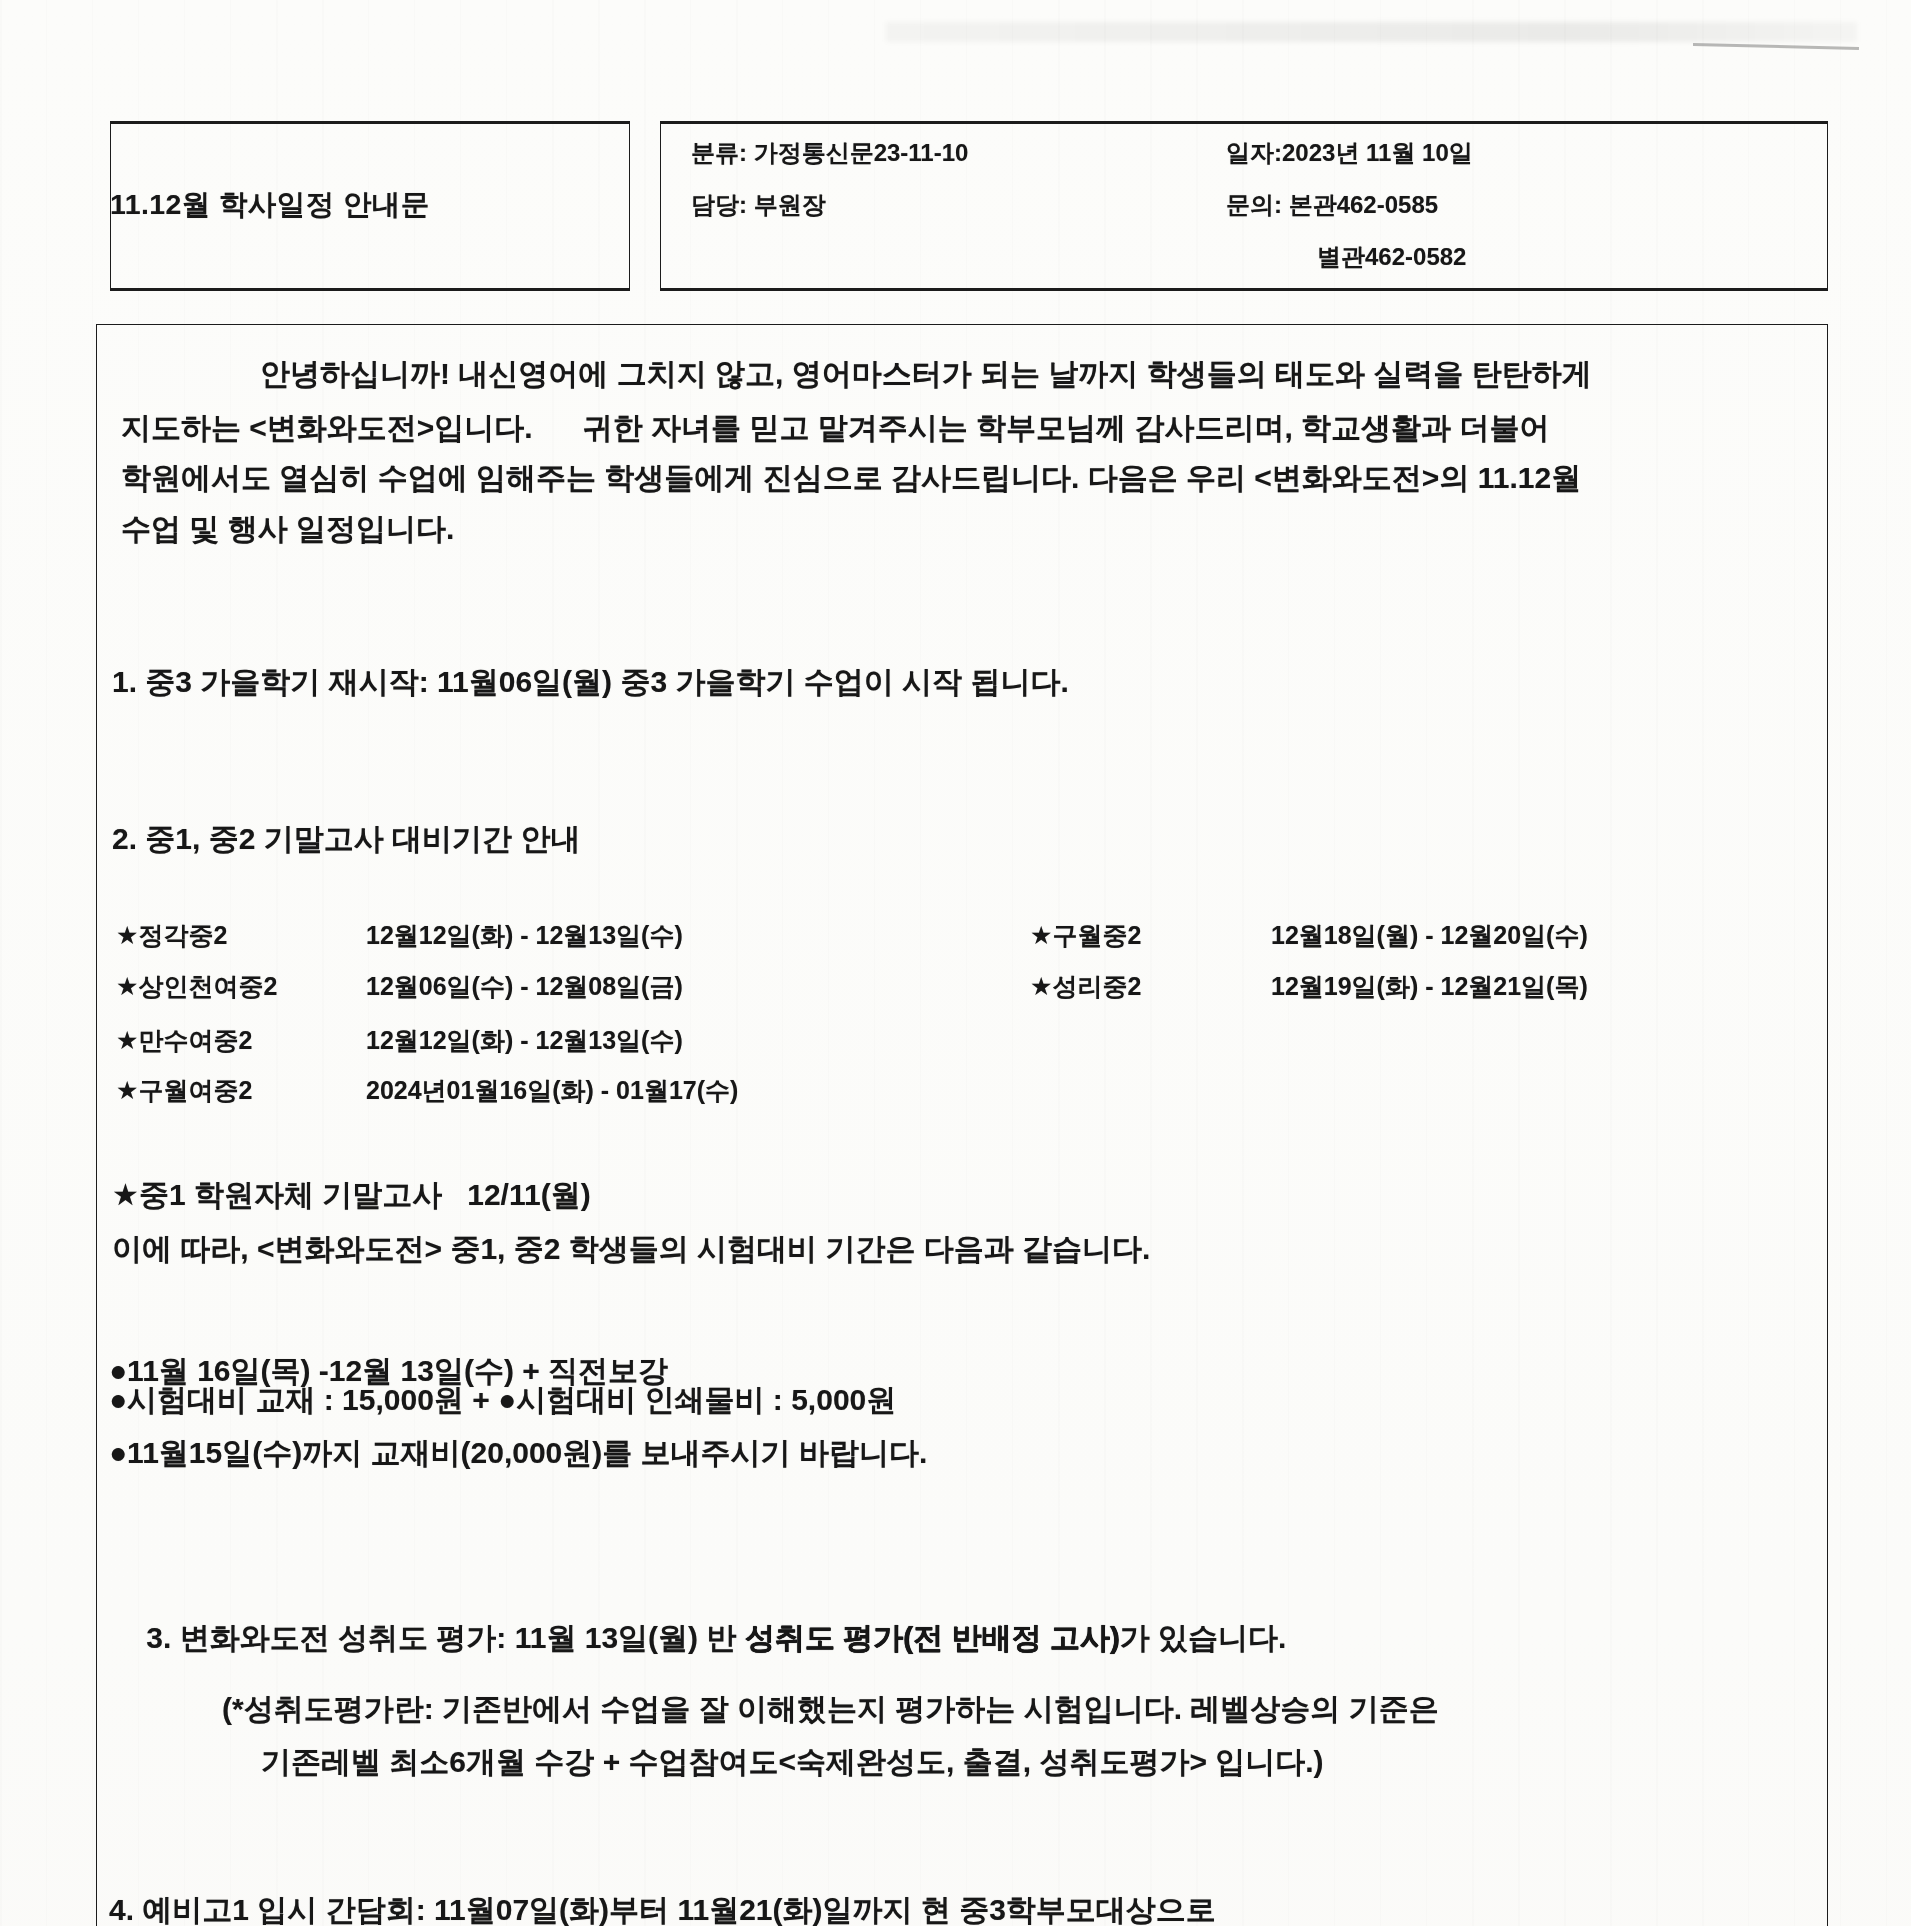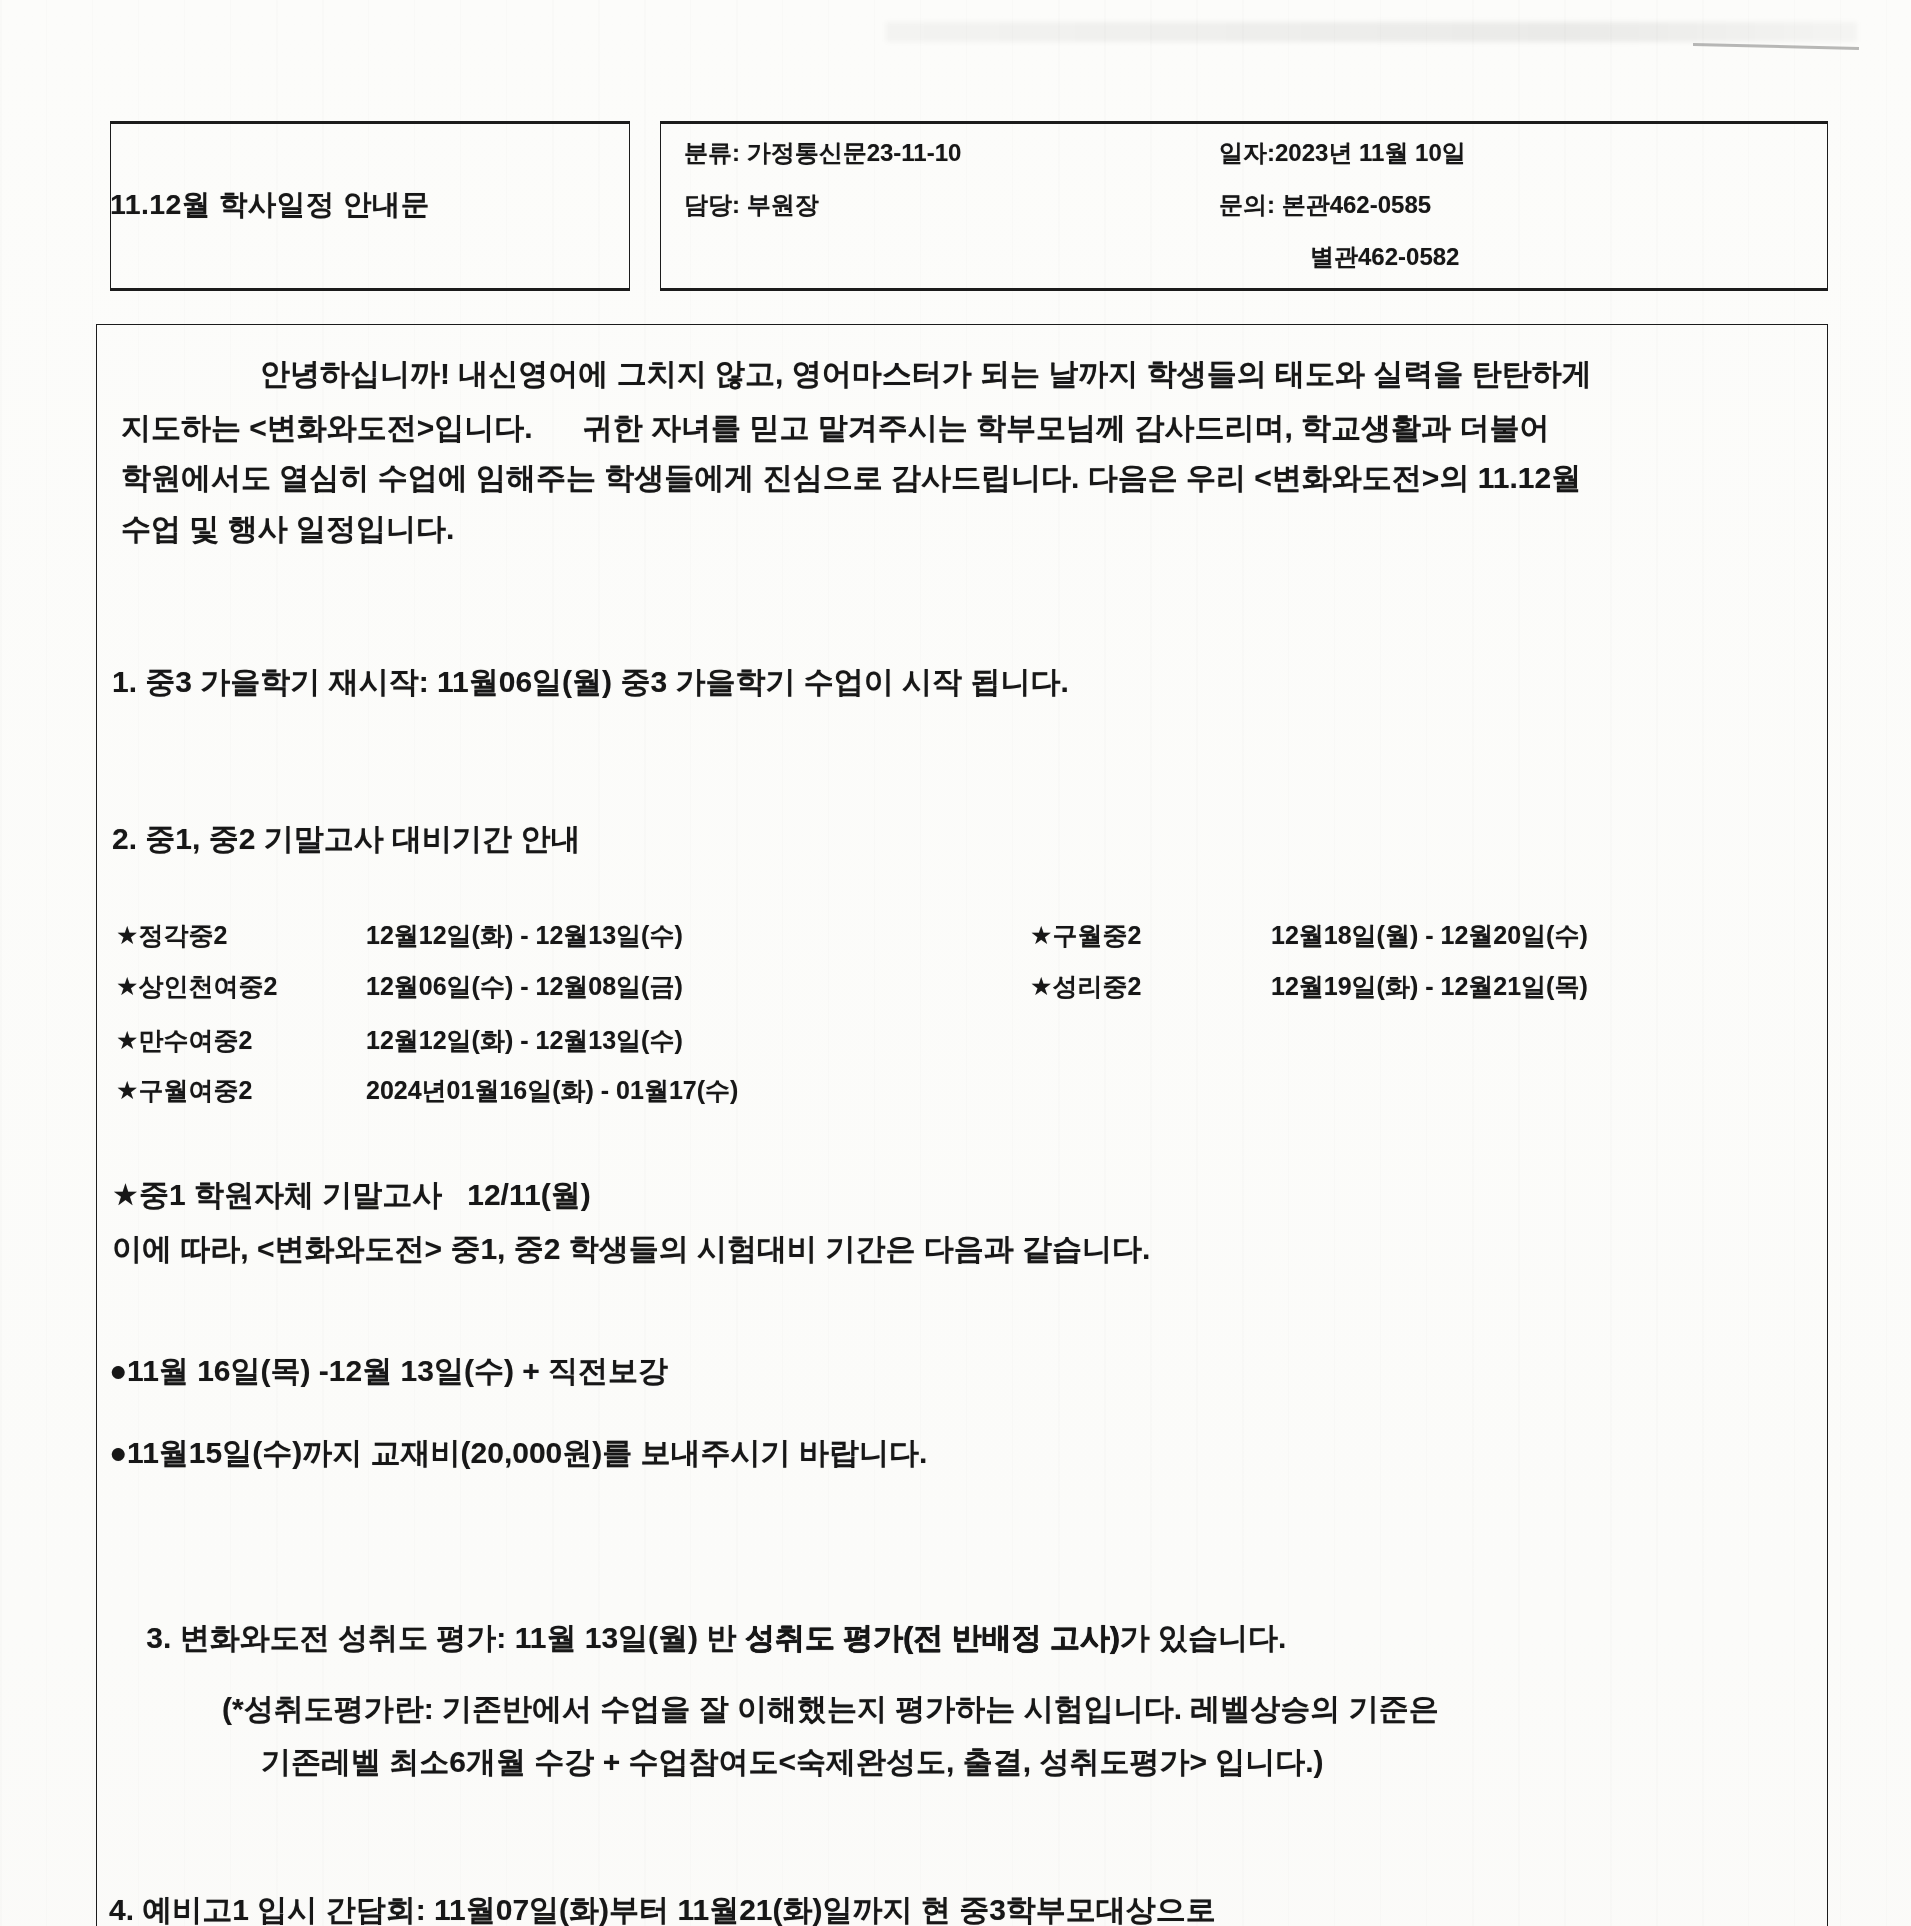--- a/index.html
+++ b/index.html
@@ -15,21 +15,21 @@
   }
   .box{position:absolute;border:1.9px solid #1c1c1c;background:transparent;}
   #title-box{left:110px;top:121px;width:518px;height:164px;border-top-width:3.9px;border-bottom-width:3.1px;}
   #meta-box{left:660px;top:121px;width:1166px;height:164px;border-top-width:3.9px;border-bottom-width:3.1px;}
   #main-box{left:96px;top:324px;width:1730px;height:2300px;border-width:1.9px;border-bottom-width:3.9px;}
   .line{
     position:absolute;white-space:pre;
     font-weight:700;font-size:30px;line-height:1.15;
     color:#171717;text-shadow:0 0 0.8px rgba(25,25,25,.35);
   }
-  .meta{font-size:24px;}
+  .meta{font-size:24px;margin-left:7px;}
   #notice-title{left:110px;top:188px;width:518px;text-align:left;font-size:28.5px;letter-spacing:0.4px;}
   .em{font-weight:900;text-shadow:0 0 0.8px #111,0.4px 0 0 #111;}
   .cell{position:absolute;white-space:pre;font-weight:700;font-size:25px;text-shadow:0 0 0.8px rgba(25,25,25,.35);}
   .artifact{position:absolute;background:rgba(40,40,40,.32);}
   #artifact-top-right{left:1693px;top:45px;width:166px;height:2.7px;transform:rotate(1.4deg);}
   #artifact-ghost{
     position:absolute;left:886px;top:22.3px;width:971px;height:20px;
     background:linear-gradient(90deg,rgba(0,0,0,.035),rgba(0,0,0,.07) 70%,rgba(0,0,0,.03));
     filter:blur(2.7px);
   }
@@ -84,20 +84,21 @@
     </div>
     <div>
       <span class="cell" style="left:116px;top:1074px;">★구월여중2</span>
       <span class="cell" style="left:366px;top:1074px;">2024년01월16일(화) - 01월17(수)</span>
     </div>
   </div>
 
   <div class="line" style="left:112px;top:1178px;">★중1 학원자체 기말고사   12/11(월)</div>
   <div class="line" style="left:112px;top:1232px;">이에 따라, &lt;변화와도전&gt; 중1, 중2 학생들의 시험대비 기간은 다음과 같습니다.</div>
   <div class="line" style="left:109px;top:1330px;margin-top:24px;">●11월 16일(목) -12월 13일(수) + 직전보강</div>
+  <div class="line" style="left:109px;top:1383px;">●시험대비 교재 : 15,000원 + ●시험대비 인쇄물비 : 5,000원</div>
   <div class="line" style="left:109px;top:1436px;">●11월15일(수)까지 교재비(20,000원)를 보내주시기 바랍니다.</div>
 
   <div class="line" style="left:113px;top:1586px;">
     <span>3. 변화와도전 성취도 평가: 11월 13일(월) 반 </span><span class="em">성취도 평가(전 반배정 고사)</span><span>가 있습니다.</span>
   </div>
   <div class="line" style="left:222px;top:1692px;">(*성취도평가란: 기존반에서 수업을 잘 이해했는지 평가하는 시험입니다. 레벨상승의 기준은</div>
   <div class="line" style="left:261px;top:1745px;">기존레벨 최소6개월 수강 + 수업참여도&lt;숙제완성도, 출결, 성취도평가&gt; 입니다.)</div>
 
   <div class="line" style="left:109px;top:1893px;">4. 예비고1 입시 간담회: 11월07일(화)부터 11월21(화)일까지 현 중3학부모대상으로</div>
 

